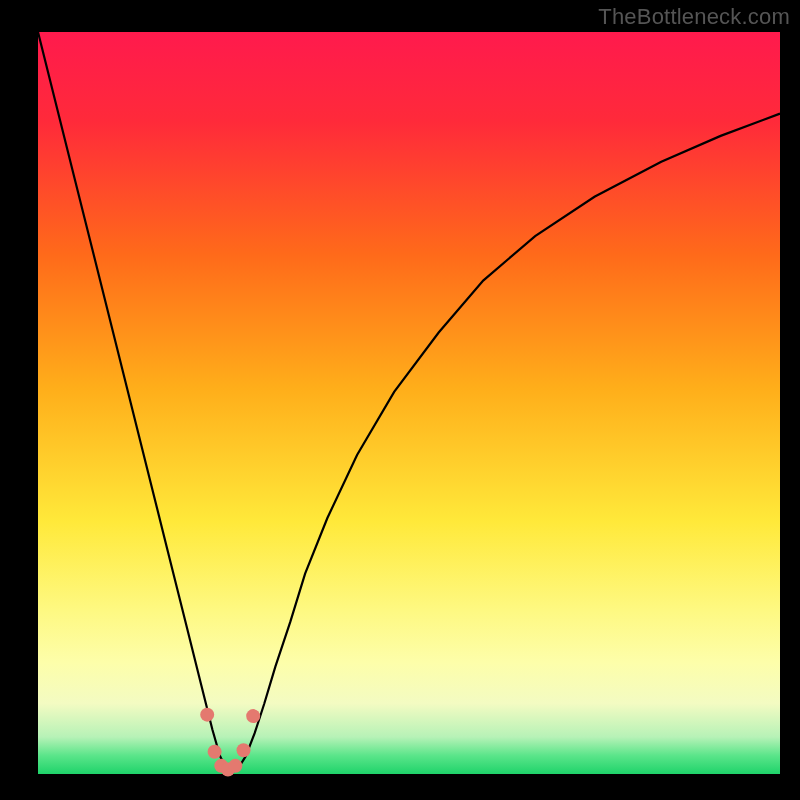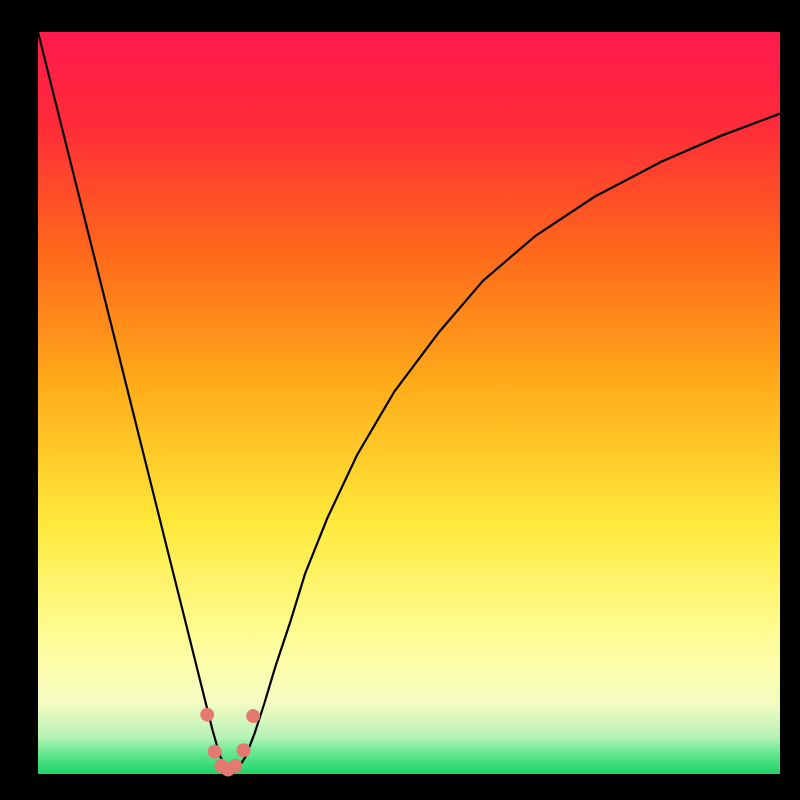--- a/index.html
+++ b/index.html
@@ -32,20 +32,21 @@
   svg {
     position: absolute;
     top: 0;
     left: 0;
   }
 </style>
 </head>
 <body>
 
 <div class="frame">
+  <div class="watermark">TheBottleneck.com</div>
 
   <svg id="chart-svg" width="800" height="800">
     <defs>
       <linearGradient id="bg-grad" x1="0" y1="0" x2="0" y2="1">
           <stop offset="0.00%" stop-color="#ff1a4d"></stop>
           <stop offset="12.00%" stop-color="#ff2a3a"></stop>
           <stop offset="30.00%" stop-color="#ff6a1a"></stop>
           <stop offset="48.00%" stop-color="#ffae1a"></stop>
           <stop offset="66.00%" stop-color="#ffe93a"></stop>
           <stop offset="78.00%" stop-color="#fef982"></stop>

